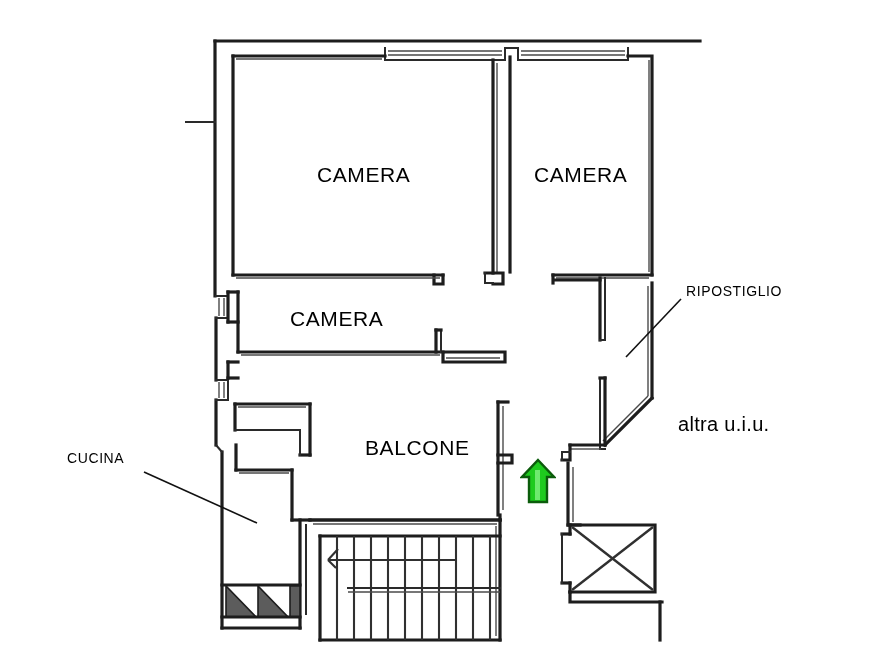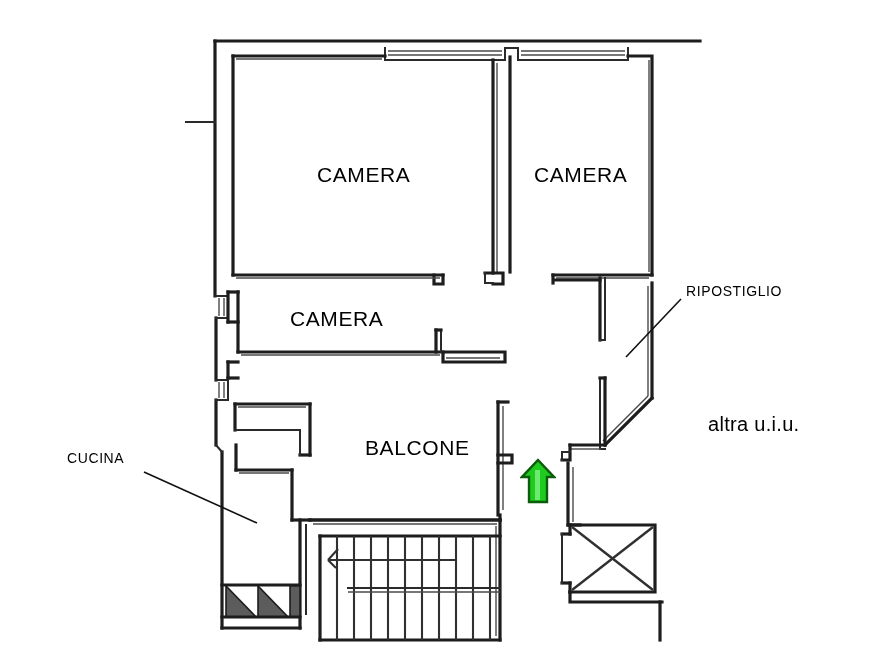--- a/index.html
+++ b/index.html
@@ -89,21 +89,20 @@
     white-space: nowrap;
     user-select: none;
   }
   .room-label.small {
     font-size: 14px;
     text-align: right;
   }
   .room-label.lower {
     font-size: 20px;
     letter-spacing: .3px;
-    margin-left: 30px;
   }
 </style>
 </head>
 <body>
 
 <div id="plan-root">
 
   <svg id="plan-svg" viewBox="0 0 893 670">
 
     <g>

